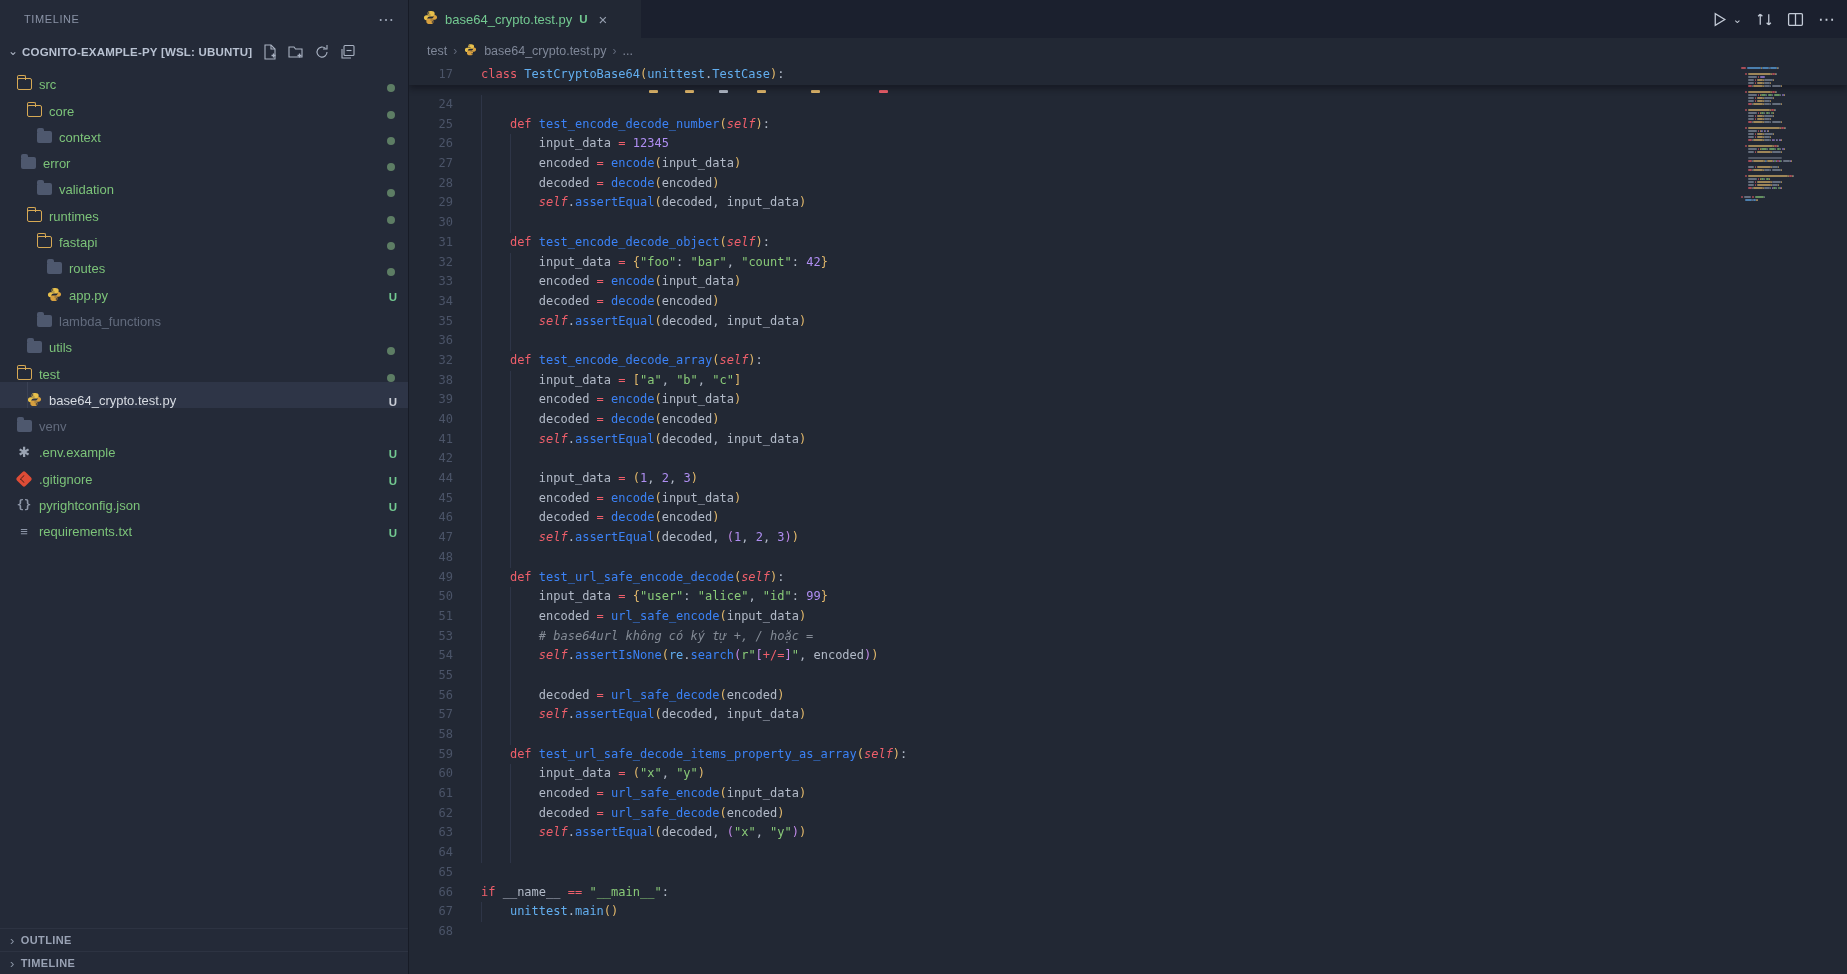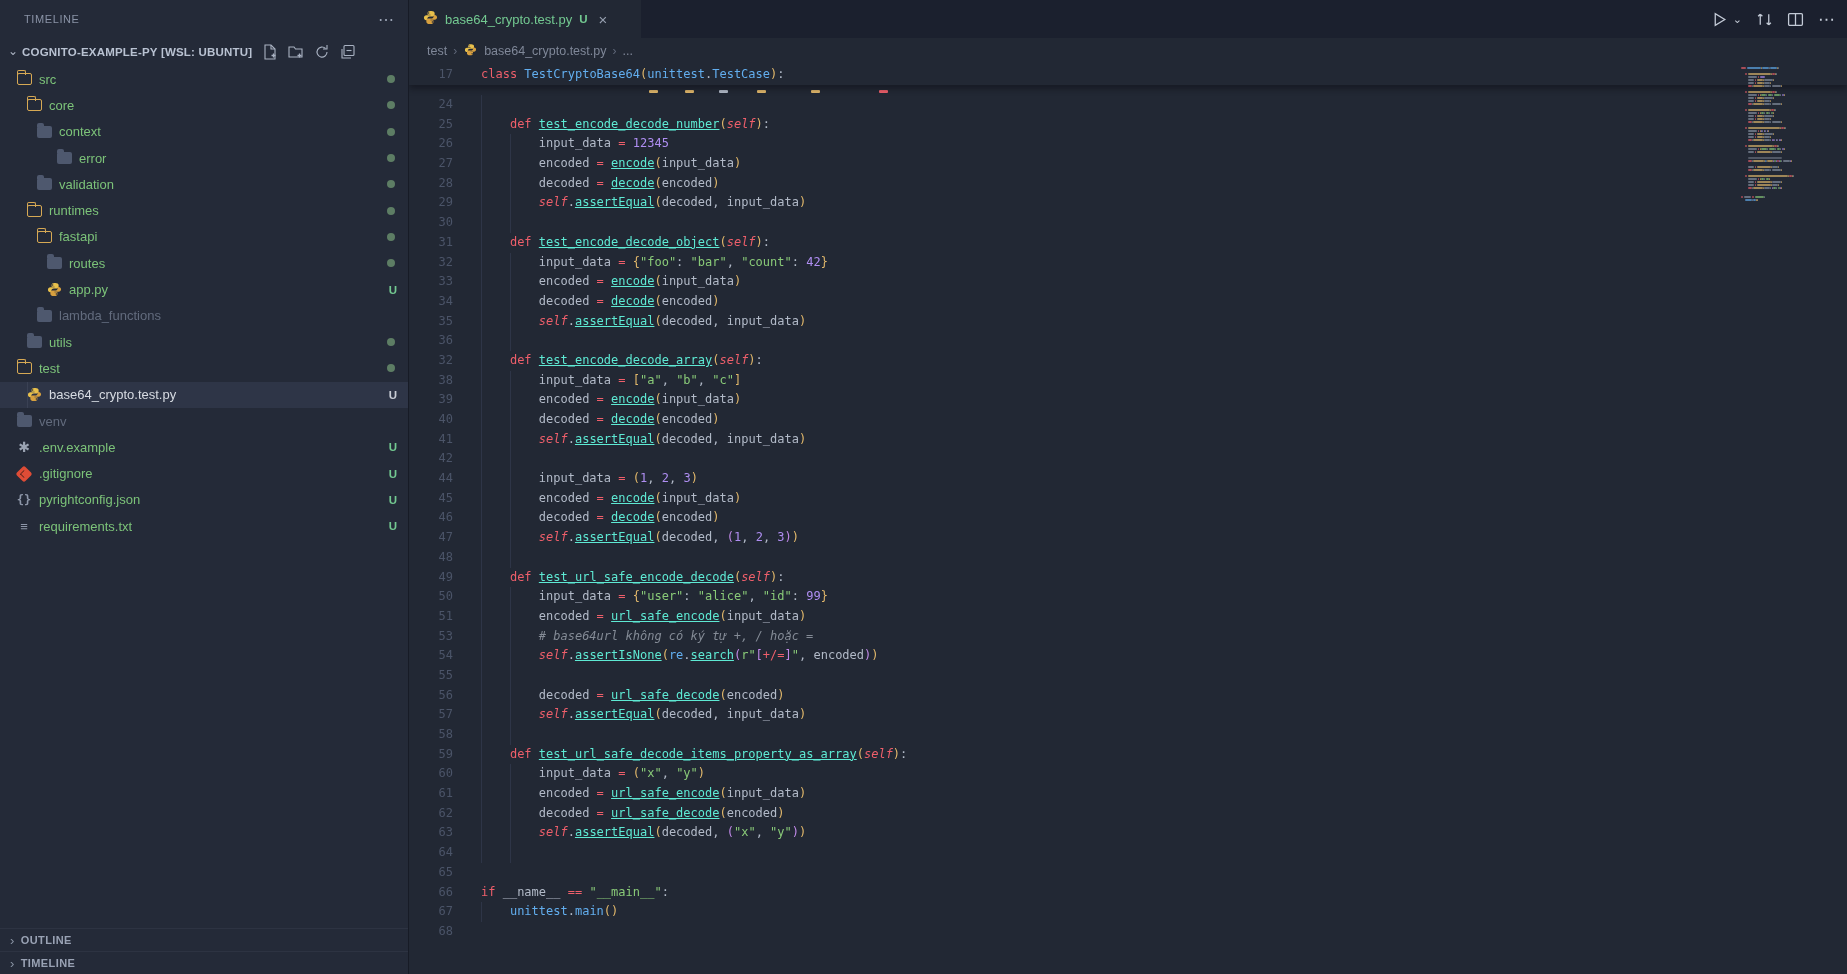--- a/index.html
+++ b/index.html
@@ -10,21 +10,21 @@
   .sidebar { width:409px; height:974px; background:#242a38; display:flex; flex-direction:column; border-right:1px solid #171b26; }
   .sb-title { height:38px; display:flex; align-items:center; justify-content:space-between; padding:0 14px 0 24px; }
   .sb-title-text { font-size:11px; letter-spacing:.6px; color:#8a93a6; }
   .sb-more { color:#9aa3b4; font-size:16px; cursor:pointer; }
   .sb-root { height:28px; display:flex; align-items:center; padding:0 8px; color:#b9c2d2; }
   .sb-root-chev { font-size:12px; margin:0 4px 2px 0; color:#aab3c2; }
   .sb-root-name { font-size:11.5px; font-weight:bold; letter-spacing:.2px; flex:0 1 auto; white-space:nowrap; overflow:hidden; }
   .sb-root-actions { display:flex; gap:10px; margin-left:10px; }
   .sb-root-actions svg { width:16px; height:16px; stroke:#a9b2c2; fill:none; stroke-width:1.1; cursor:pointer; }
   .tree { flex:0 0 auto; }
-  .trow { height:26.3px; display:flex; align-items:center; position:relative; font-size:13px; color:#7cc379; cursor:pointer; }
+  .trow { height:26.3px; display:flex; align-items:flex-end; position:relative; font-size:13px; color:#7cc379; cursor:pointer; }
   .trow.dim { color:#626b7d; }
   .trow.sel { background:#2e3547; color:#d7dbe2; }
   .trow .ticon { width:16px; height:16px; margin-right:7px; flex:none; display:flex; align-items:center; justify-content:center; }
   .tguide { position:absolute; left:27px; top:0; bottom:0; width:1px; background:#3a4154; }
   .badge { position:absolute; right:11px; font-size:11.5px; font-weight:bold; color:#73c991; }
   .trow.sel .badge { color:#c9cdd6; }
   .dotbadge { position:absolute; right:13px; width:8px; height:8px; border-radius:50%; background:#5d7d64; }
   .sb-spacer { flex:1 1 auto; }
   .sb-section { height:23px; border-top:1px solid #2d3342; display:flex; align-items:center; padding:0 10px; color:#99a2b4; font-size:11px; font-weight:bold; letter-spacing:.4px; cursor:pointer; }
   .sb-section .chev { margin-right:6px; font-weight:normal; font-size:13px; color:#8a93a4; }
@@ -56,21 +56,21 @@
   
   .code-area { position:relative; flex:1; overflow:hidden; font-family:"DejaVu Sans Mono",monospace; }
   .crow { height:19.7px; display:flex; align-items:center; position:relative; white-space:pre; font-size:12px; line-height:19.7px; }
   .crow .ln { width:44px; text-align:right; color:#4b5468; flex:none; font-size:12px; }
   .crow .ctext { margin-left:28px; }
   .iguide { position:absolute; top:0; bottom:0; width:1px; background:#2e3547; }
   .sticky { background:#222834; box-shadow:0 4px 6px rgba(10,12,18,.45); position:relative; z-index:3; height:21px; }
   .sliver { height:10px; position:relative; overflow:hidden; }
   .sliver span { position:absolute; bottom:2px; height:3px; width:9px; border-radius:1px; }
   .t-k { color:#ef5f6b; }
-  .t-f { color:#5eead4;text-decoration:underline; }
+  .t-f { color:#3b82f6; }
   .t-c { color:#62aeef; }
   .t-i { color:#ef5f6b; font-style:italic; }
   .t-v { color:#b2bac8; }
   .t-s { color:#89ca78; }
   .t-n { color:#af8ef2; }
   .t-m { color:#848b96; font-style:italic; }
   .t-p { color:#b2bac8; }
   .t-b { color:#e2b86b; }
   .t-B { color:#c089e8; }
   .t-w { color:#b2bac8; }
@@ -127,21 +127,21 @@
         <span>core</span>
         <span class="dotbadge"></span>
       </div>
       <div class="trow" style="padding-left: 36px;">
         <span class="ticon">
           <span class="folder-solid"></span>
         </span>
         <span>context</span>
         <span class="dotbadge"></span>
       </div>
-      <div class="trow" style="padding-left: 56px;">
+      <div class="trow" style="padding-left: 20px;">
         <span class="ticon">
           <span class="folder-solid"></span>
         </span>
         <span>error</span>
         <span class="dotbadge"></span>
       </div>
       <div class="trow" style="padding-left: 36px;">
         <span class="ticon">
           <span class="folder-solid"></span>
         </span>

